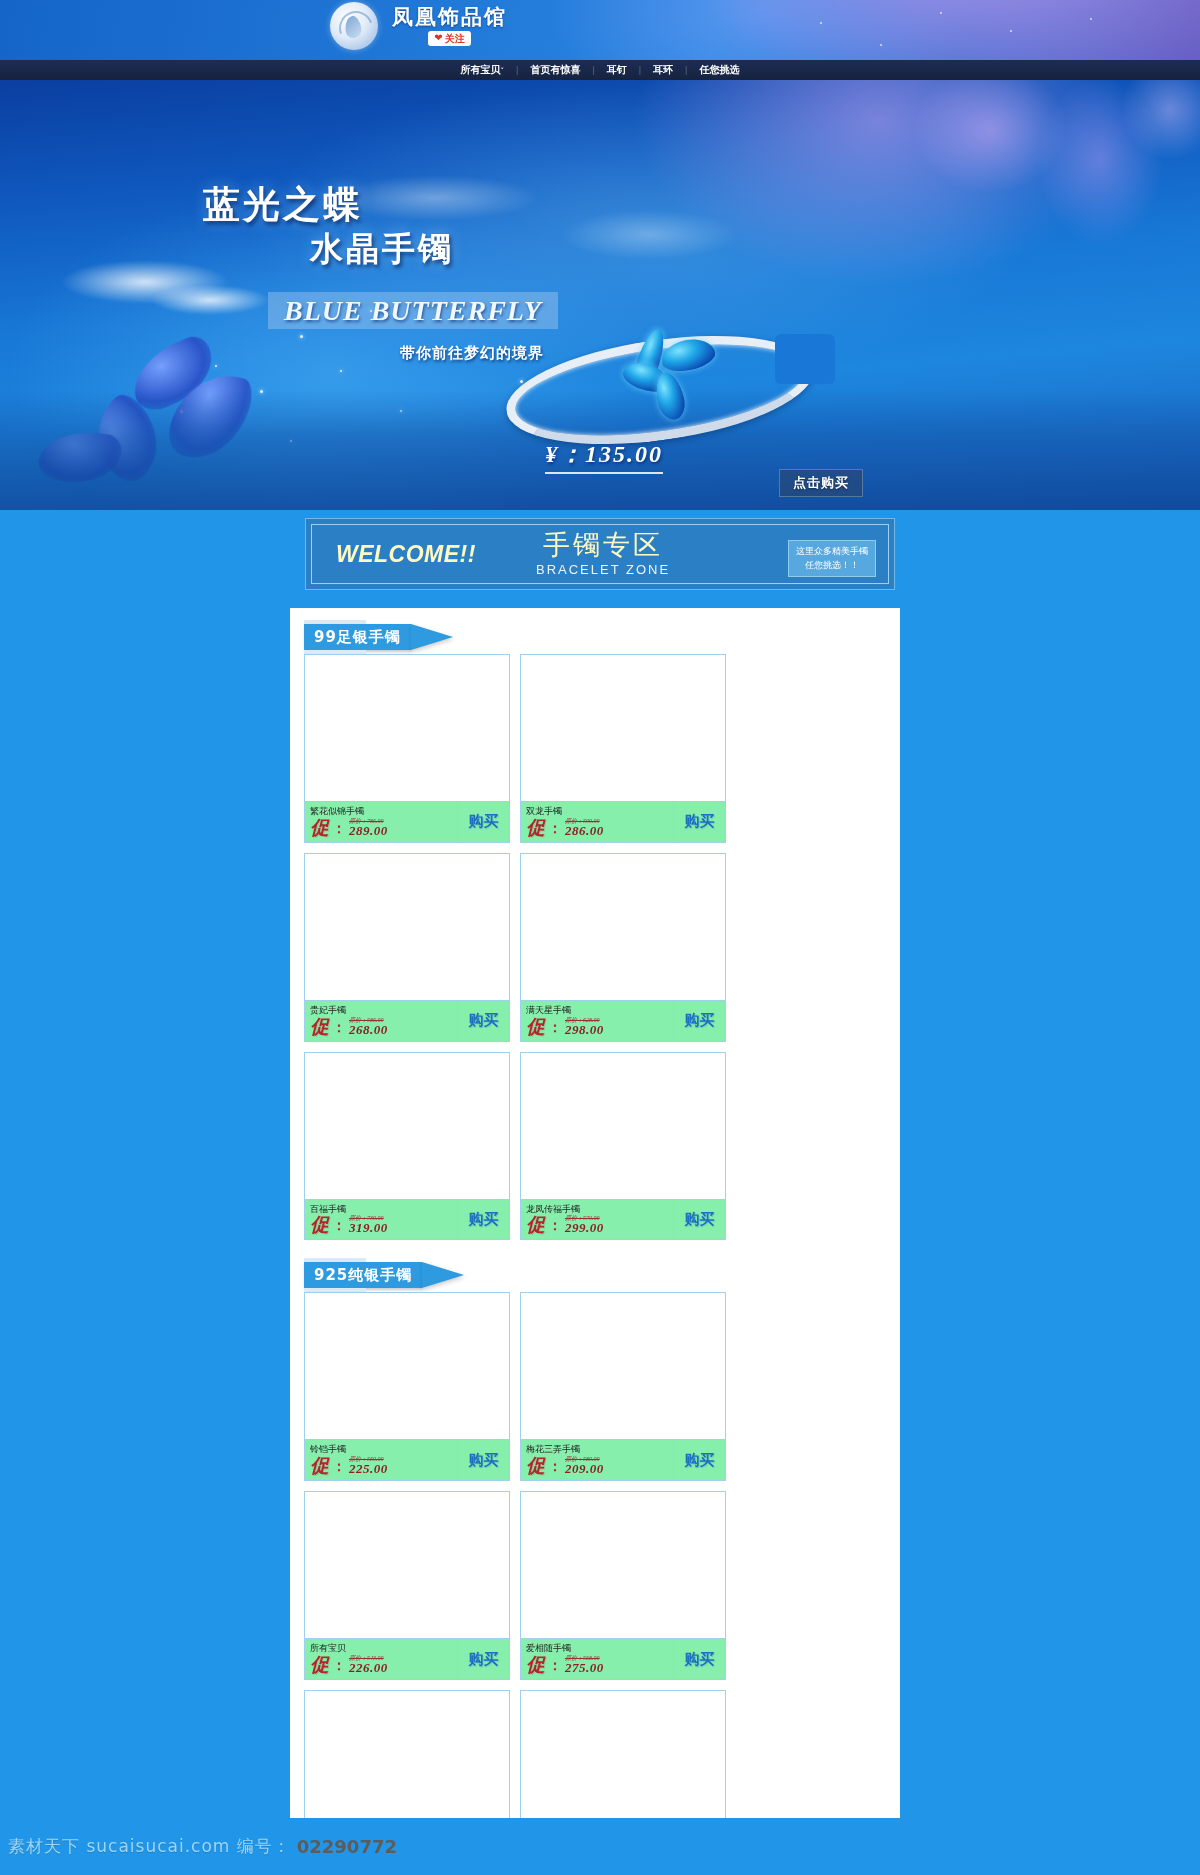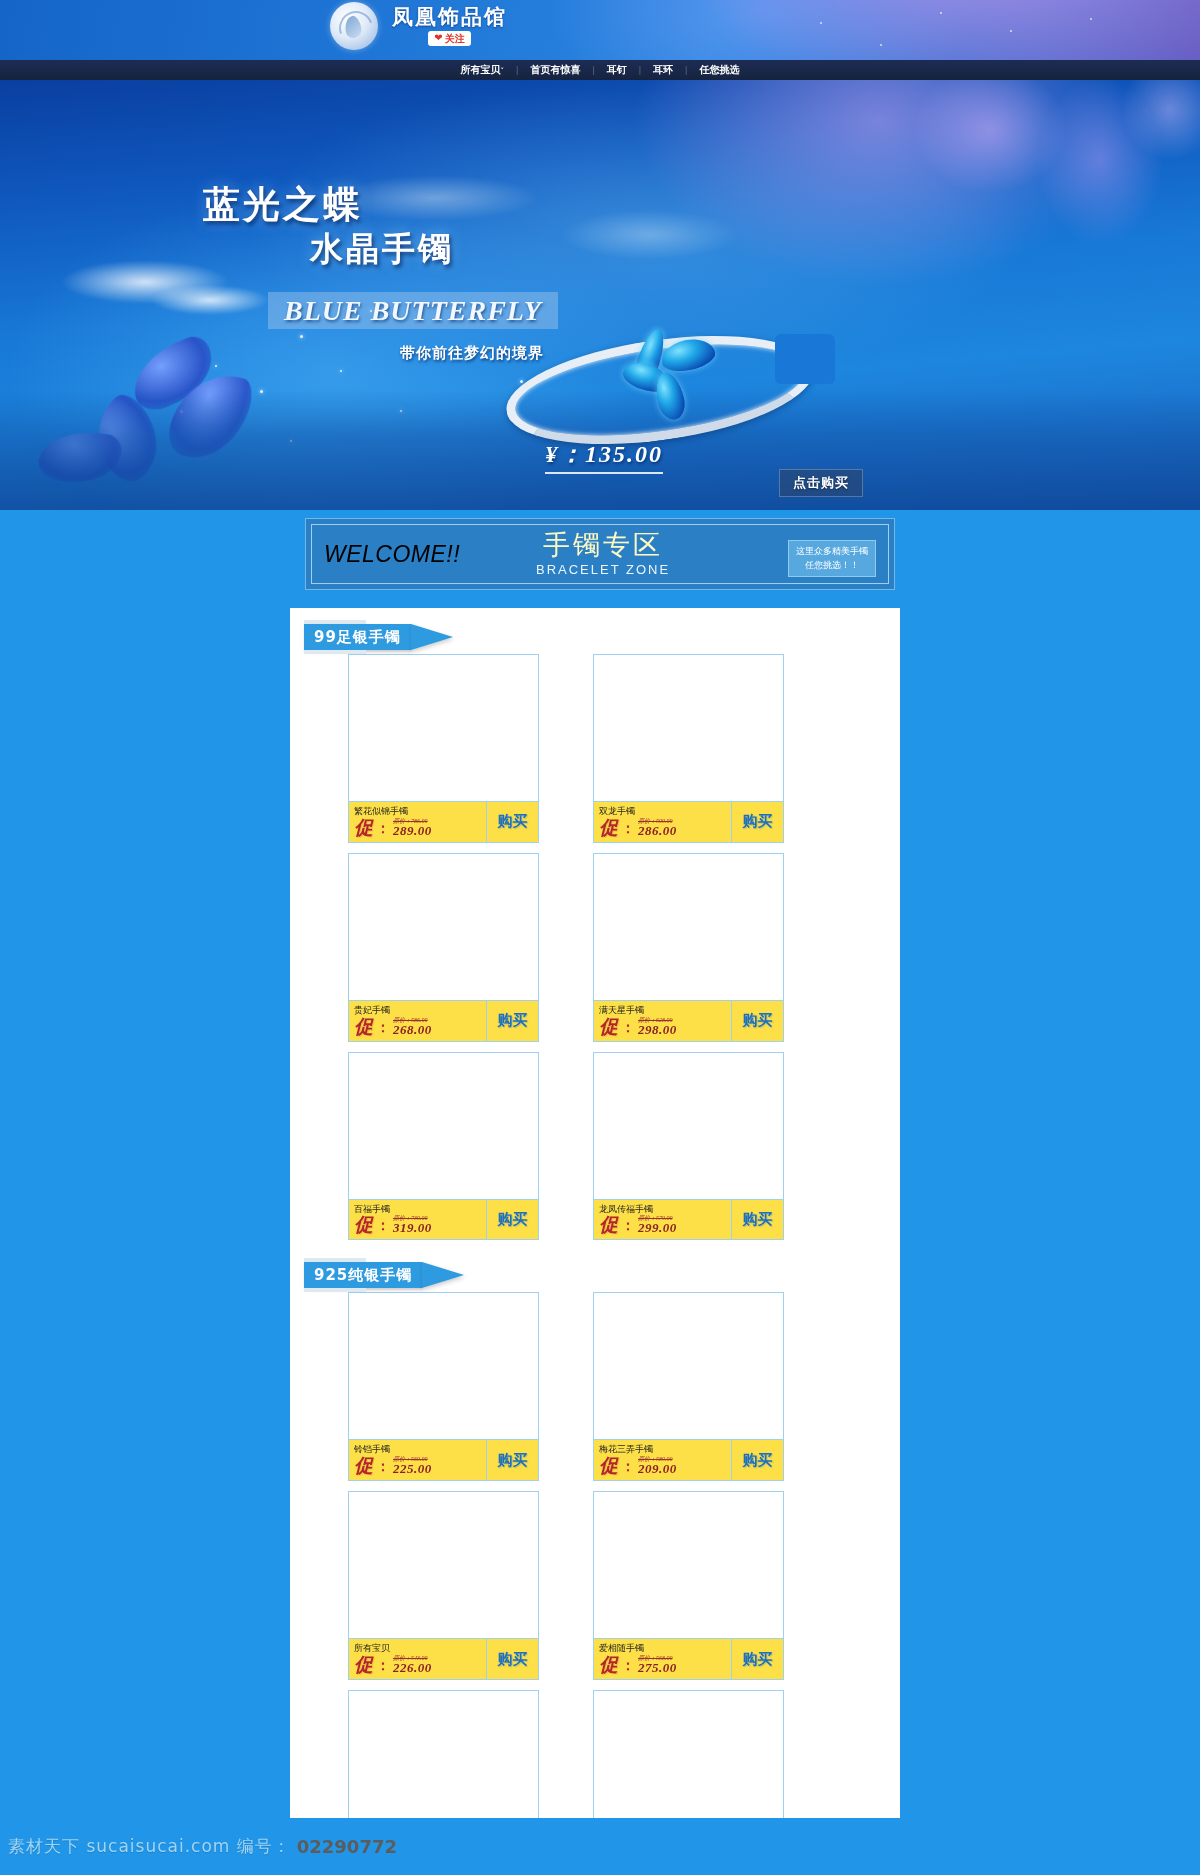--- a/index.html
+++ b/index.html
@@ -220,23 +220,23 @@
     border: 1px solid #74b8e8;
     padding: 5px;
   }
   .welcome-inner {
     width: 100%; height: 100%;
     border: 1px solid #9bd0f0;
     display: flex; align-items: center; position: relative;
   }
   .welcome-text {
     font-family: "Liberation Sans", sans-serif;
-    font-style: italic; font-weight: normal;
-    font-size: 23px; color: #000000; letter-spacing: .5px;
-    margin-left: 12px;
+    font-style: italic; font-weight: bold;
+    font-size: 23px; color: #fef9c3; letter-spacing: .5px;
+    margin-left: 24px;
   }
   .zone-block {
     position: absolute; left: 224px; top: 5px; text-align: center;
   }
   .zone-cn {
     font-family: "DejaVu Sans", sans-serif;
     font-size: 27px; font-weight: normal; color: #fef9c3; letter-spacing: 3px;
     line-height: 1.1;
   }
   .zone-en {
@@ -281,24 +281,23 @@
   .section-head .tick-top,
   .section-head .tick-bot {
     position: absolute; left: 0; width: 62px; height: 4px;
     background: #dfe9f1;
   }
   .section-head .tick-top { top: 0px; }
   .section-head .tick-bot { bottom: 0px; }
 
   .grid { display: flex; flex-wrap: wrap; gap: 10px; }
   .card {
-    width: 191px;
+    width: 206px;
     border: 1px solid #9fd0ee;
-    background: #fde047;
-    margin-left: 44px;
+    background: #86efac;
   }
   .card .thumb {
     width: 100%; height: 147px;
     background: #ffffff;
     border-bottom: 1px solid #9fd0ee;
   }
   .card .info {
     display: flex; align-items: stretch;
   }
   .card .meta {

